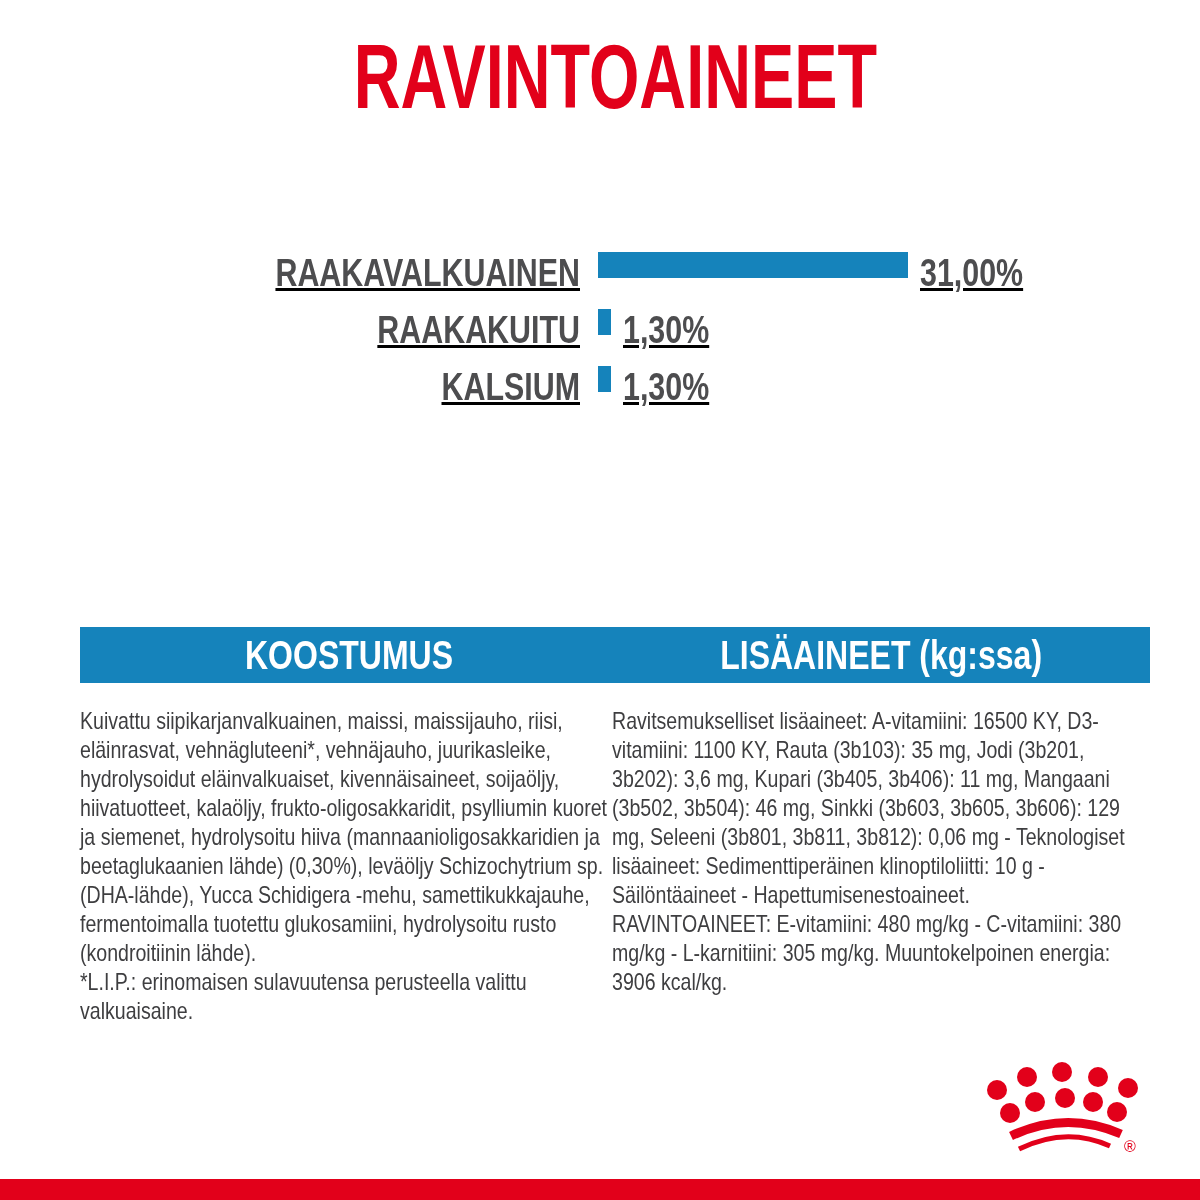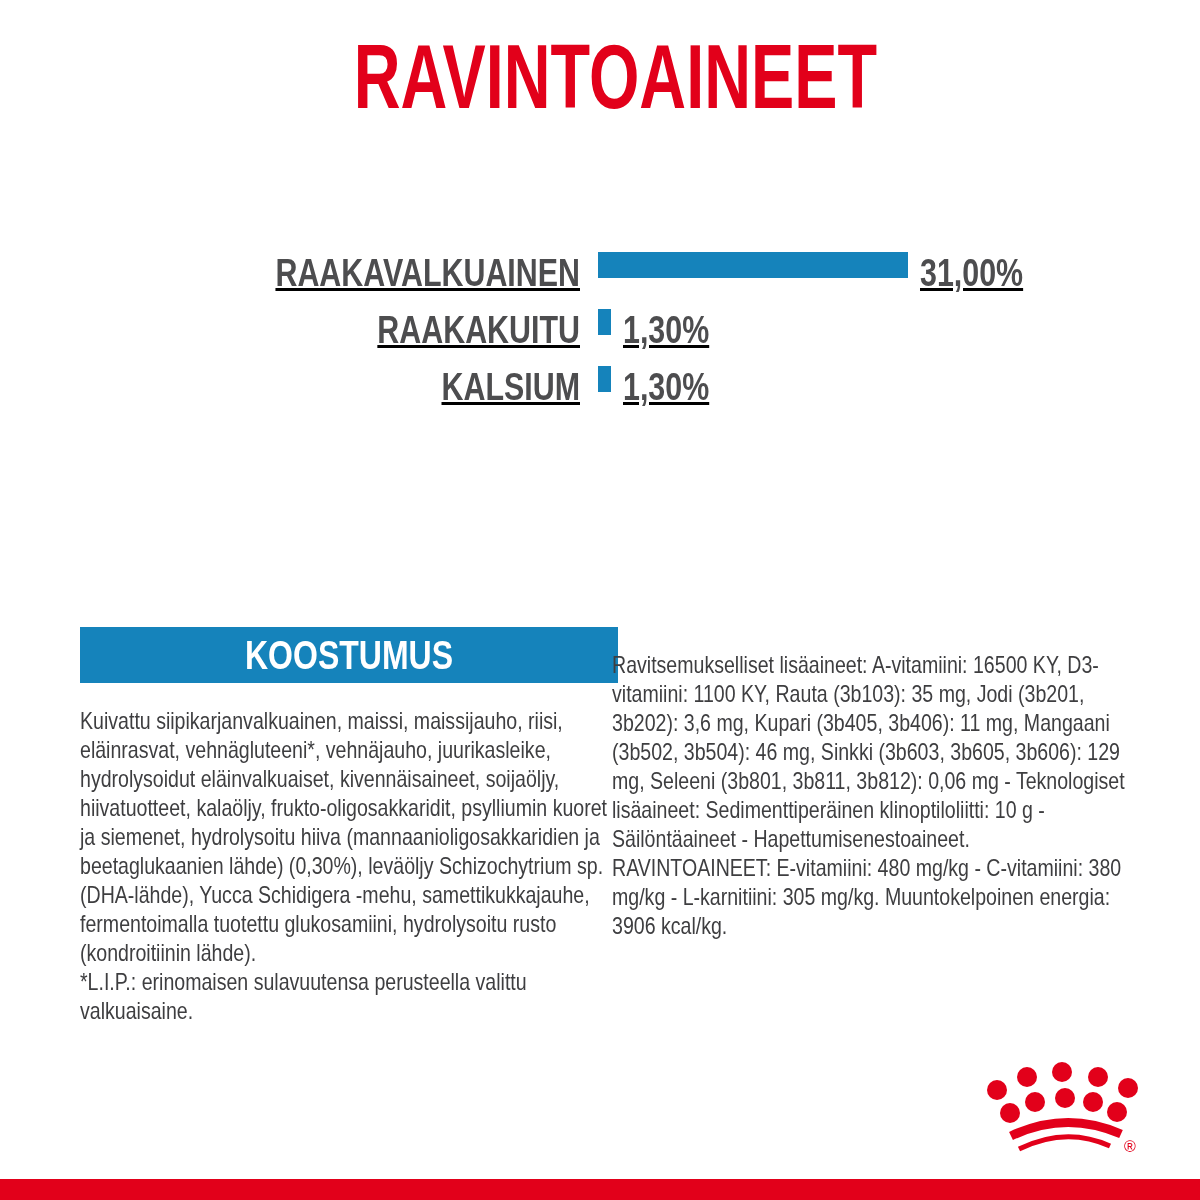--- a/index.html
+++ b/index.html
@@ -74,20 +74,23 @@
   <div class="section-header">
     <span>KOOSTUMUS</span>
   </div>
   <div class="section-body">
     <p>Kuivattu siipikarjanvalkuainen, maissi, maissijauho, riisi, eläinrasvat, vehnägluteeni*, vehnäjauho, juurikasleike, hydrolysoidut eläinvalkuaiset, kivennäisaineet, soijaöljy, hiivatuotteet, kalaöljy, frukto-oligosakkaridit, psylliumin kuoret ja siemenet, hydrolysoitu hiiva (mannaanioligosakkaridien ja beetaglukaanien lähde) (0,30%), leväöljy Schizochytrium sp. (DHA-lähde), Yucca Schidigera -mehu, samettikukkajauhe, fermentoimalla tuotettu glukosamiini, hydrolysoitu rusto (kondroitiinin lähde).</p>
     <p>*L.I.P.: erinomaisen sulavuutensa perusteella valittu valkuaisaine.</p>
   </div>
 </div>
 
 <div class="section right">
+  <div class="section-header">
+    <span>LISÄAINEET (kg:ssa)</span>
+  </div>
   <div class="section-body">
     <p>Ravitsemukselliset lisäaineet: A-vitamiini: 16500 KY, D3-vitamiini: 1100 KY, Rauta (3b103): 35 mg, Jodi (3b201, 3b202): 3,6 mg, Kupari (3b405, 3b406): 11 mg, Mangaani (3b502, 3b504): 46 mg, Sinkki (3b603, 3b605, 3b606): 129 mg, Seleeni (3b801, 3b811, 3b812): 0,06 mg - Teknologiset lisäaineet: Sedimenttiperäinen klinoptiloliitti: 10 g - Säilöntäaineet - Hapettumisenestoaineet.</p>
     <p>RAVINTOAINEET: E-vitamiini: 480 mg/kg - C-vitamiini: 380 mg/kg - L-karnitiini: 305 mg/kg. Muuntokelpoinen energia: 3906 kcal/kg.</p>
   </div>
 </div>
 
 <svg class="crown-logo" viewBox="0 0 160 110" aria-hidden="true">
   <g fill="#e2001a">
     <circle cx="15" cy="34" r="10"></circle>
     <circle cx="45" cy="21" r="10"></circle>

